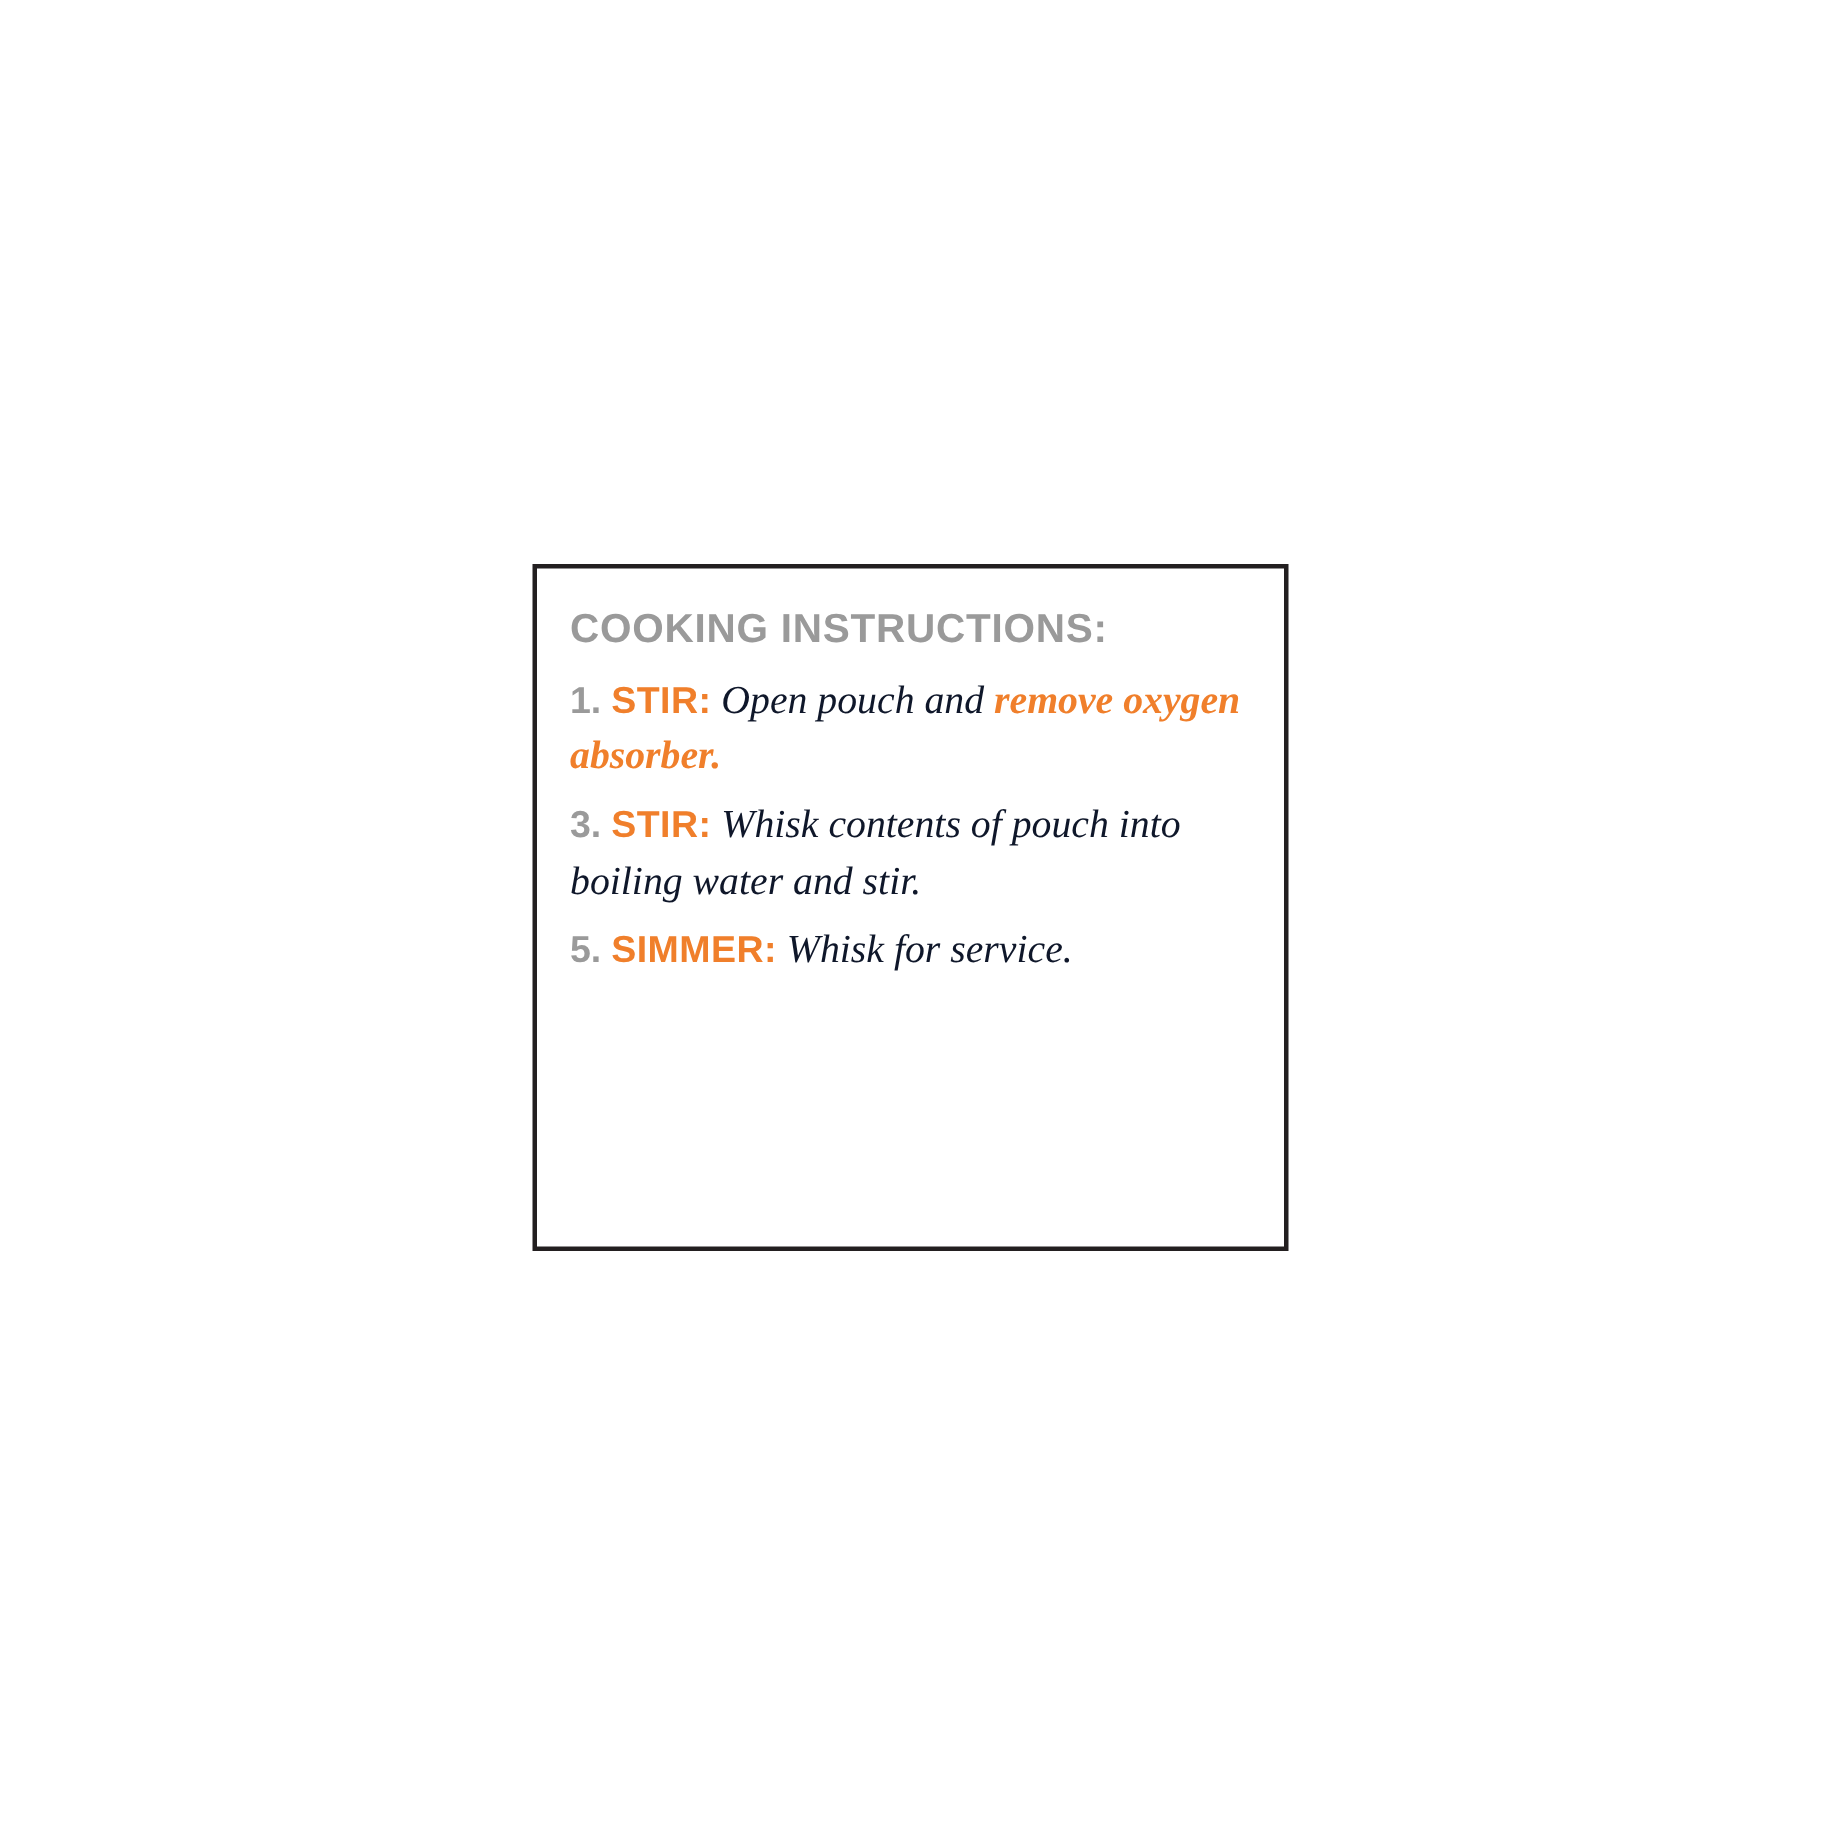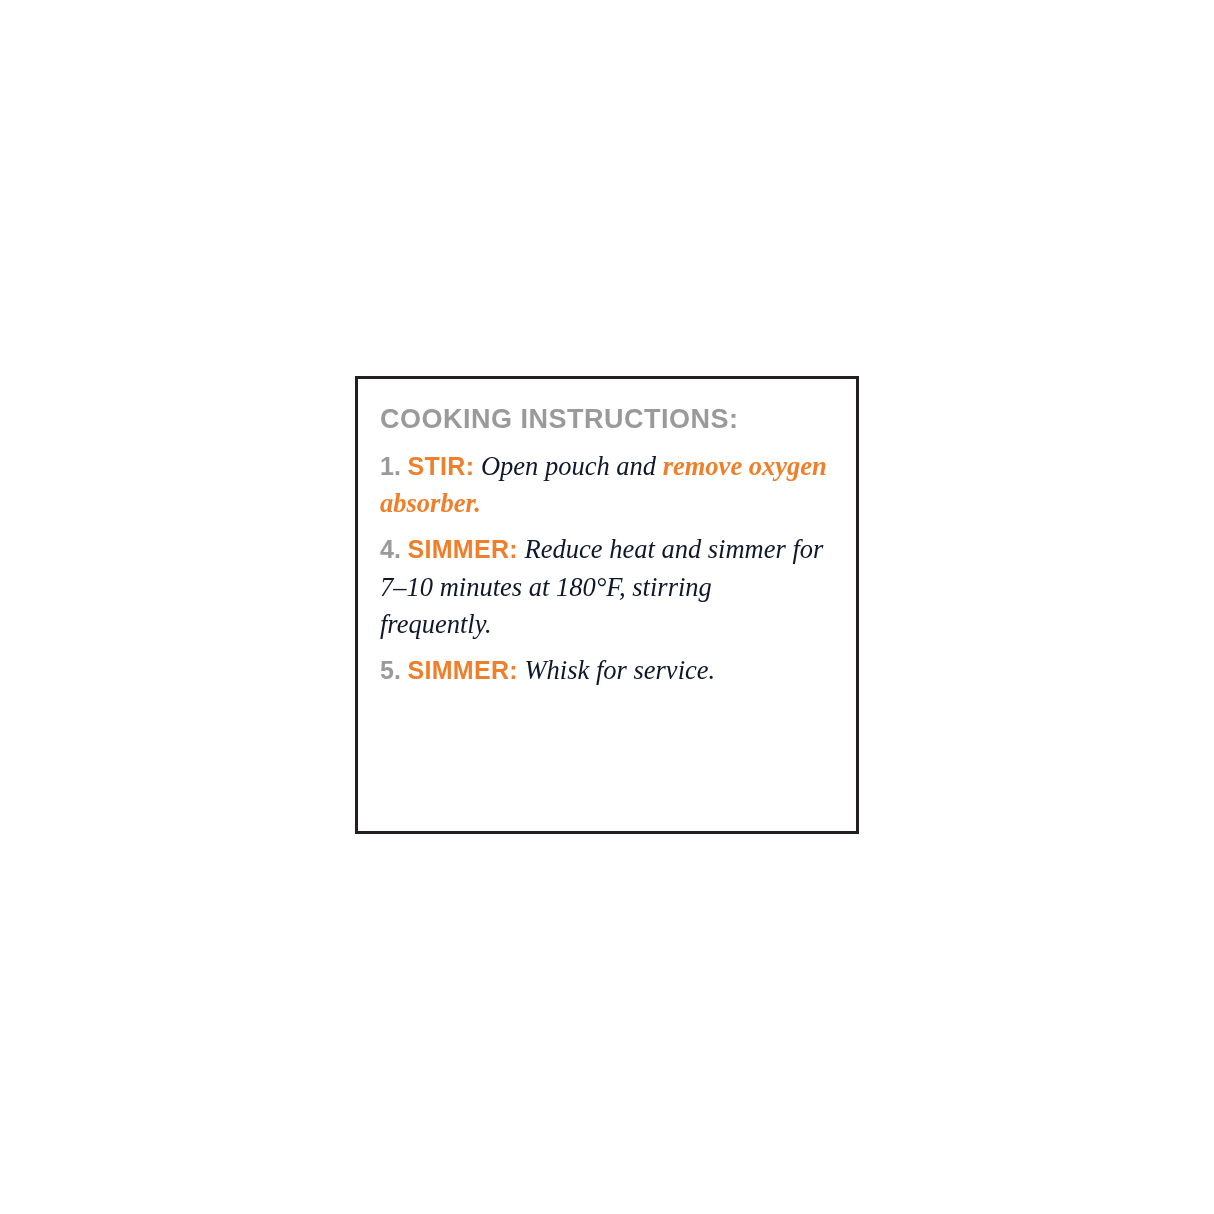--- a/index.html
+++ b/index.html
@@ -84,26 +84,26 @@
 
   <div class="panel-title">COOKING INSTRUCTIONS:</div>
 
   <p class="step">
     <span class="step-num">1.</span>
     <span class="step-kw">STIR:</span>
     <span class="step-body">Open pouch and </span><span class="emph">remove oxygen absorber.</span>
   </p>
 
 
+  <p class="step">
+    <span class="step-num">3.</span>
+    <span class="step-kw">STIR:</span>
+    <span class="step-body">Whisk contents of pouch into boiling water and stir.</span>
+  </p>
 
-  <p class="step">
-    <span class="step-num">4.</span>
-    <span class="step-kw">SIMMER:</span>
-    <span class="step-body">Reduce heat and simmer for 7–10 minutes at 180°F, stirring frequently.</span>
-  </p>
 
   <p class="step">
     <span class="step-num">5.</span>
     <span class="step-kw">SIMMER:</span>
     <span class="step-body">Whisk for service.</span>
   </p>
 
 </div>
 
 </body></html>

